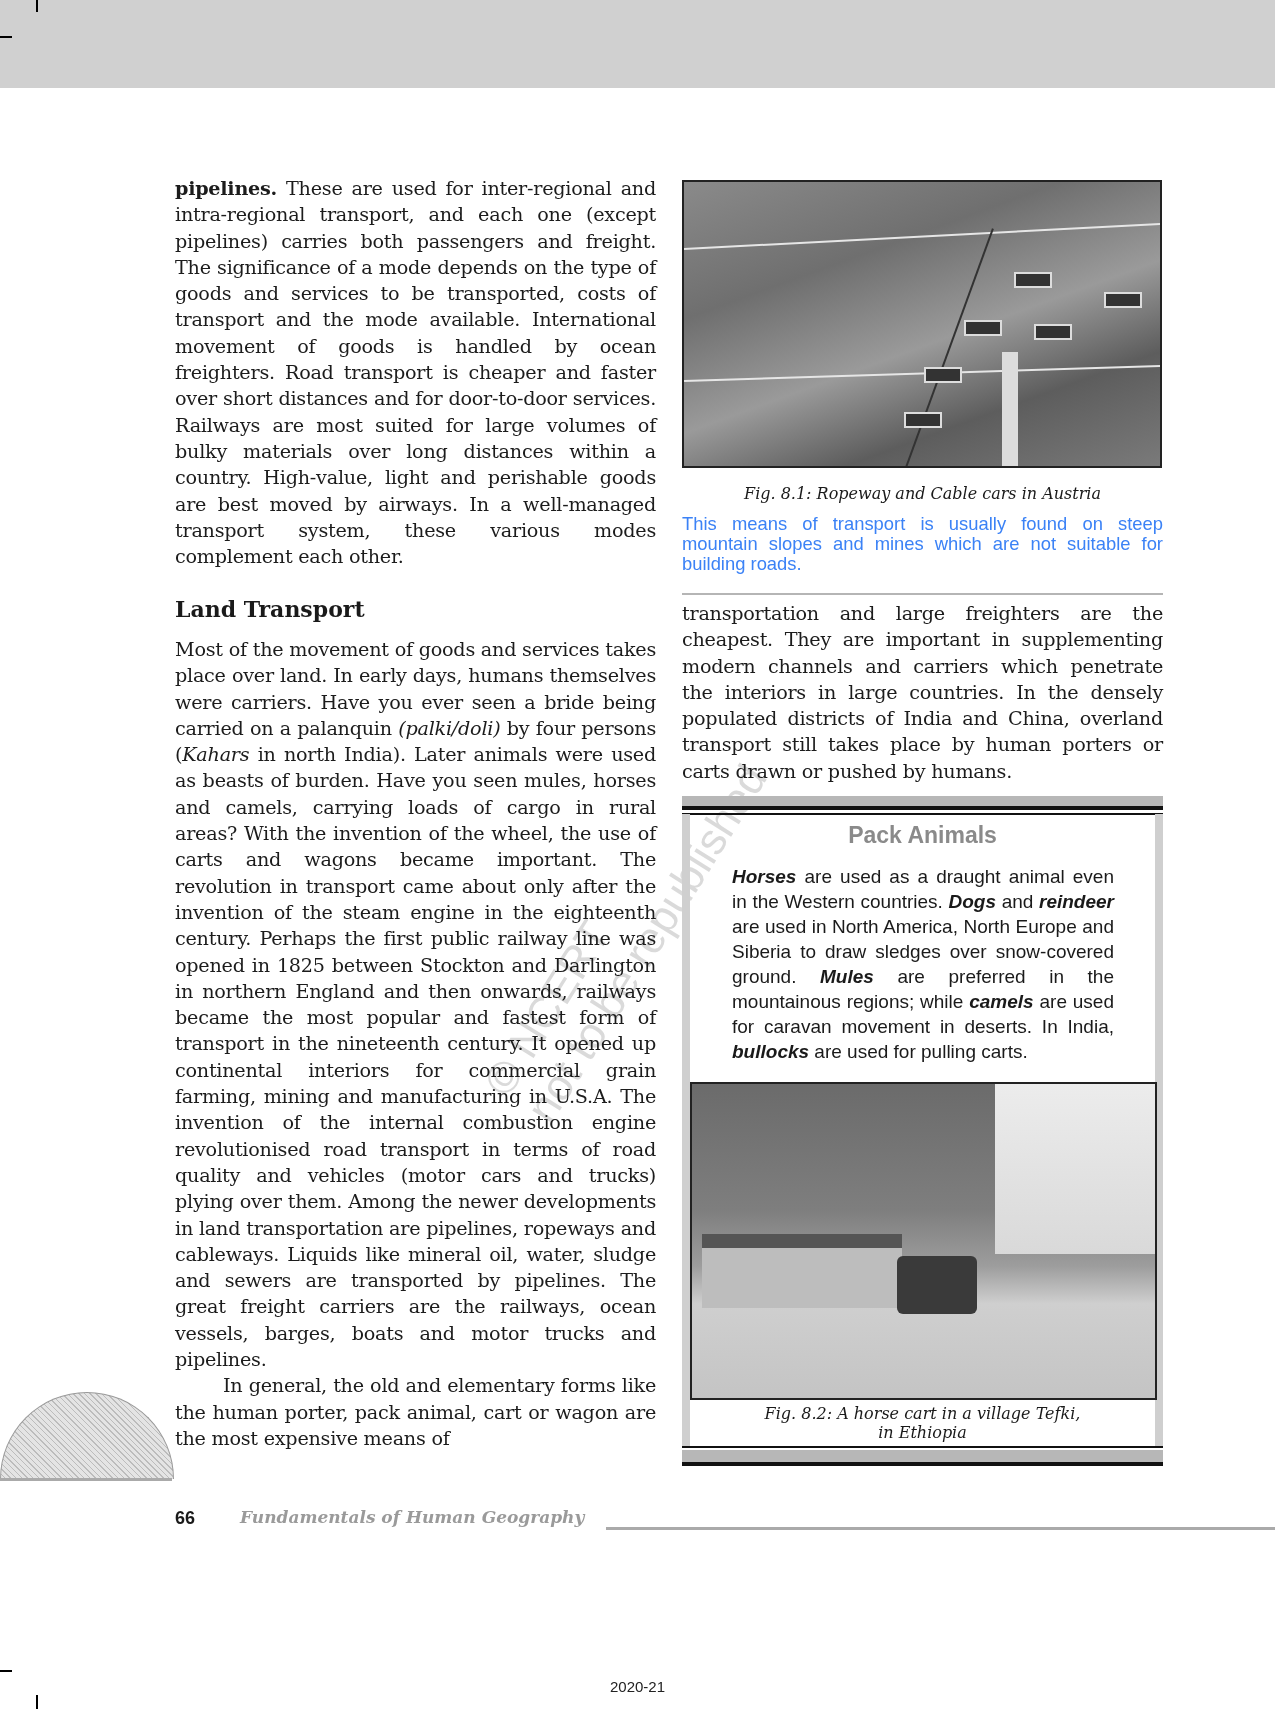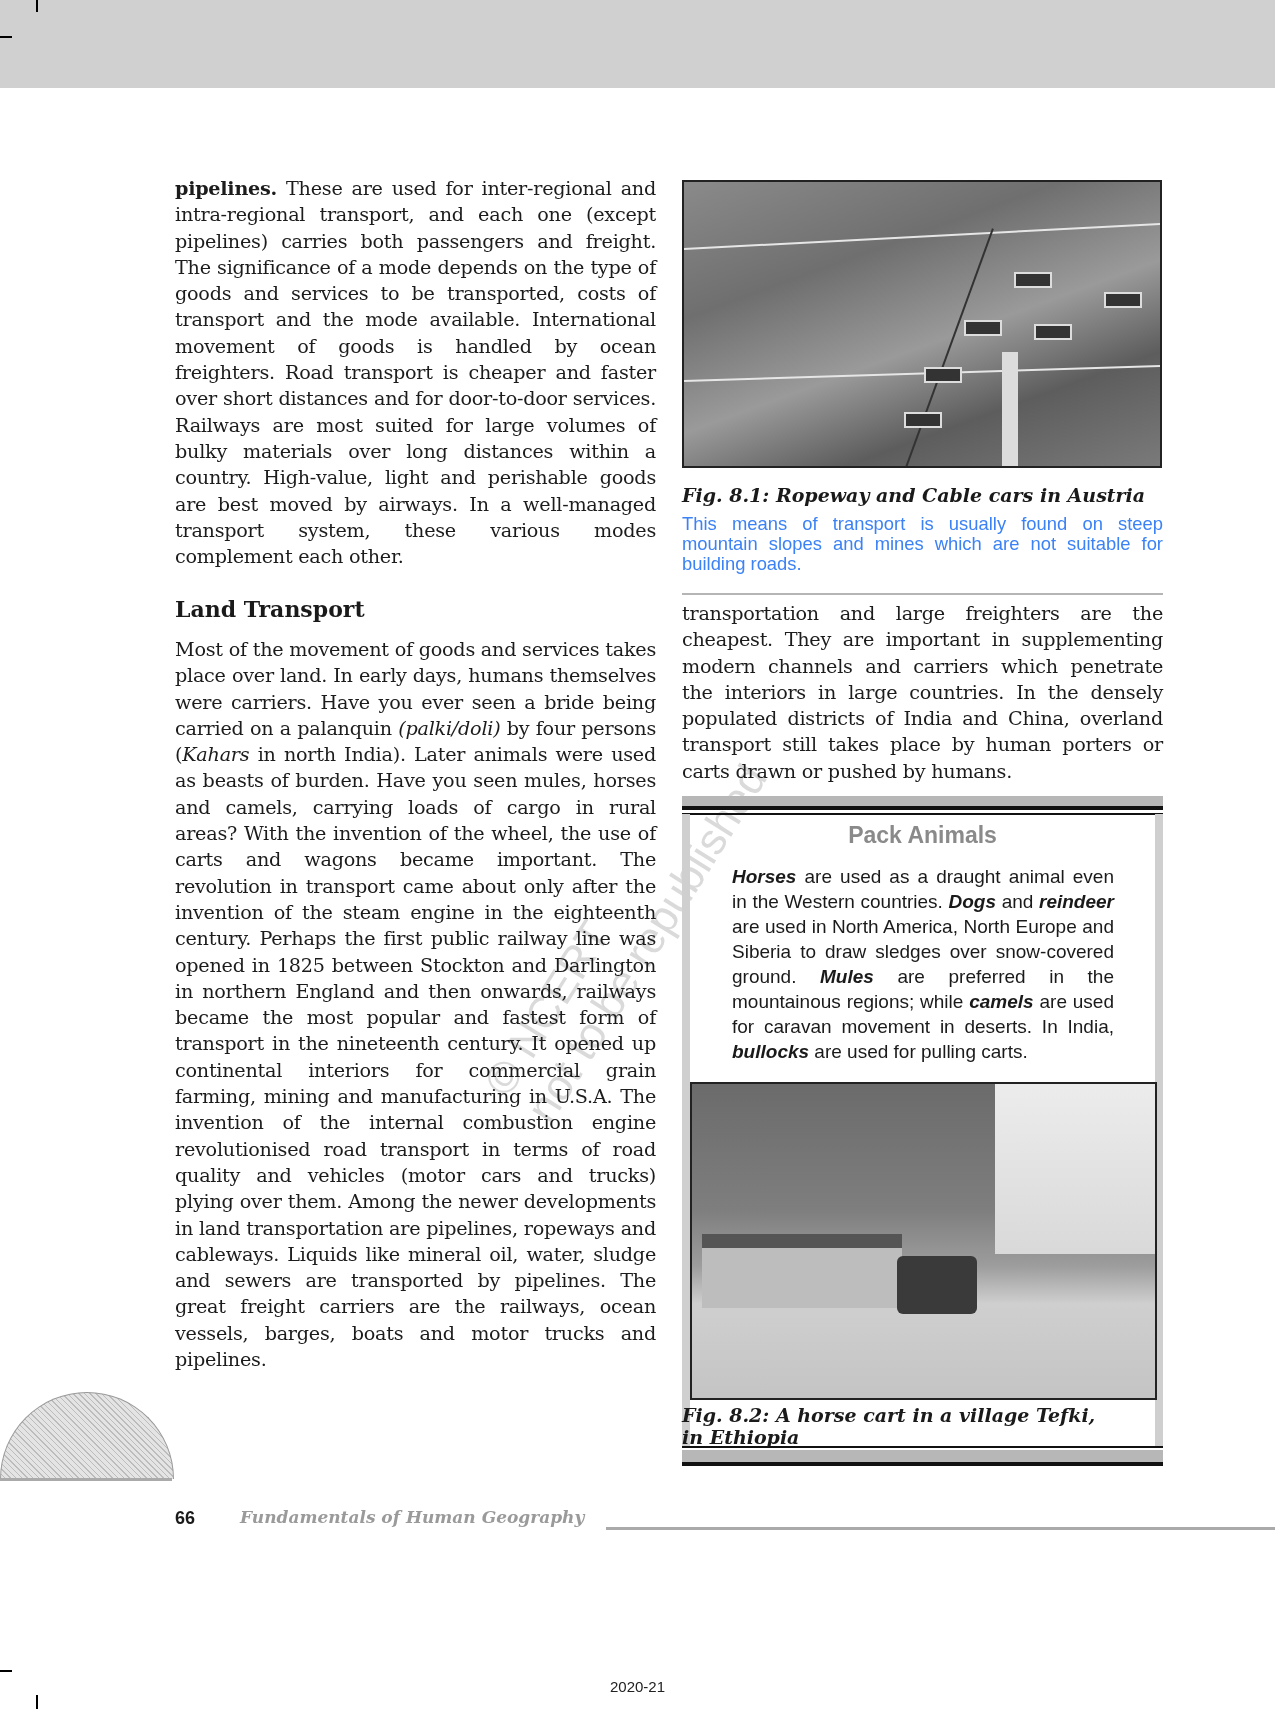--- a/index.html
+++ b/index.html
@@ -21,22 +21,22 @@
   .section-heading {
     font-family: "DejaVu Serif", serif; font-weight: bold; font-size: 22px;
     margin: 0; position: absolute; left: 175px; top: 596px; color: #1a1a1a;
   }
   .fig1 {
     position: absolute; left: 682px; top: 180px; width: 480px; height: 288px;
     border: 2px solid #222; box-sizing: border-box; overflow: hidden;
     background: linear-gradient(160deg, #8a8a8a 0%, #6f6f6f 30%, #9a9a9a 55%, #5d5d5d 75%, #7a7a7a 100%);
   }
   .fig-caption {
-    font-family: "DejaVu Serif", serif; font-weight: bold; font-style: italic;
-    font-size: 19px; text-align: left; color: #1a1a1a;
+    font-family: "DejaVu Serif", serif; font-weight: normal; font-style: italic;
+    font-size: 16px; text-align: center; color: #1a1a1a;
   }
   .sans-note {
     font-family: "Liberation Sans", sans-serif; font-size: 18.4px; line-height: 20px;
     text-align: justify; color: #3b82f6; margin: 0;
   }
   .hr-gray { position: absolute; height: 2px; background: #b5b5b5; }
 
   .box { position: absolute; left: 682px; top: 796px; width: 481px; height: 683px; }
   .box-top-gray { position: absolute; left: 0; top: 0; width: 481px; height: 10px; background: #b7b7b7; }
   .box-top-black { position: absolute; left: 0; top: 10px; width: 481px; height: 4px; background: #111; }
@@ -112,20 +112,21 @@
 </div>
 
 <div class="col-left">
   <p class="body-text"><b>pipelines.</b><span> These are used for inter-regional and intra-regional transport, and each one (except pipelines) carries both passengers and freight. The significance of a mode depends on the type of goods and services to be transported, costs of transport and the mode available. International movement of goods is handled by ocean freighters. Road transport is cheaper and faster over short distances and  for door-to-door services. Railways are most suited for large volumes of bulky materials over long distances within a country. High-value, light and perishable goods are best moved by airways. In a well-managed transport system, these various modes complement each other.</span></p>
 </div>
 
 <h2 class="section-heading">Land Transport</h2>
 
 <div class="col-left" style="top:637px;">
   <p class="body-text"><span>Most of the movement of goods and services takes place over land. In early days, humans themselves were carriers. Have you ever seen a bride being carried on a palanquin </span><i>(palki/doli)</i><span> by four persons (</span><i>Kahars</i><span> in north India). Later animals were used as beasts of burden. Have you seen mules, horses and camels, carrying loads of cargo in rural areas? With the invention of the wheel, the use of carts and wagons became important. The revolution in transport came about only after the invention of the steam engine in the eighteenth century. Perhaps the first public railway line was opened in 1825 between Stockton and Darlington in northern England and then onwards, railways became the most popular and fastest form of transport in the nineteenth century. It opened up continental interiors for commercial grain farming, mining and manufacturing in U.S.A. The invention of the internal combustion engine revolutionised road transport in terms of road quality and vehicles (motor cars and trucks) plying over them. Among the newer developments in land transportation are pipelines, ropeways and cableways. Liquids like mineral oil, water, sludge and sewers are transported by pipelines. The great freight carriers are the railways, ocean vessels, barges, boats and motor trucks and pipelines.</span></p>
+  <p class="body-text indent">In general, the old and elementary forms like the human porter, pack animal, cart or wagon are the most expensive means of</p>
 </div>
 
 <div class="fig1" title="Ropeway and cable cars over a mountain valley">
   <div class="cable" style="left:0;top:66px;width:480px;transform:rotate(-3deg);"></div>
   <div class="cable" style="left:0;top:198px;width:480px;transform:rotate(-1.8deg);"></div>
   <div class="cable" style="left:220px;top:290px;width:260px;transform:rotate(-70deg);background:#333;"></div>
   <div class="tower"></div>
   <div class="chair" style="left:330px;top:90px;"></div>
   <div class="chair" style="left:280px;top:138px;"></div>
   <div class="chair" style="left:350px;top:142px;"></div>

